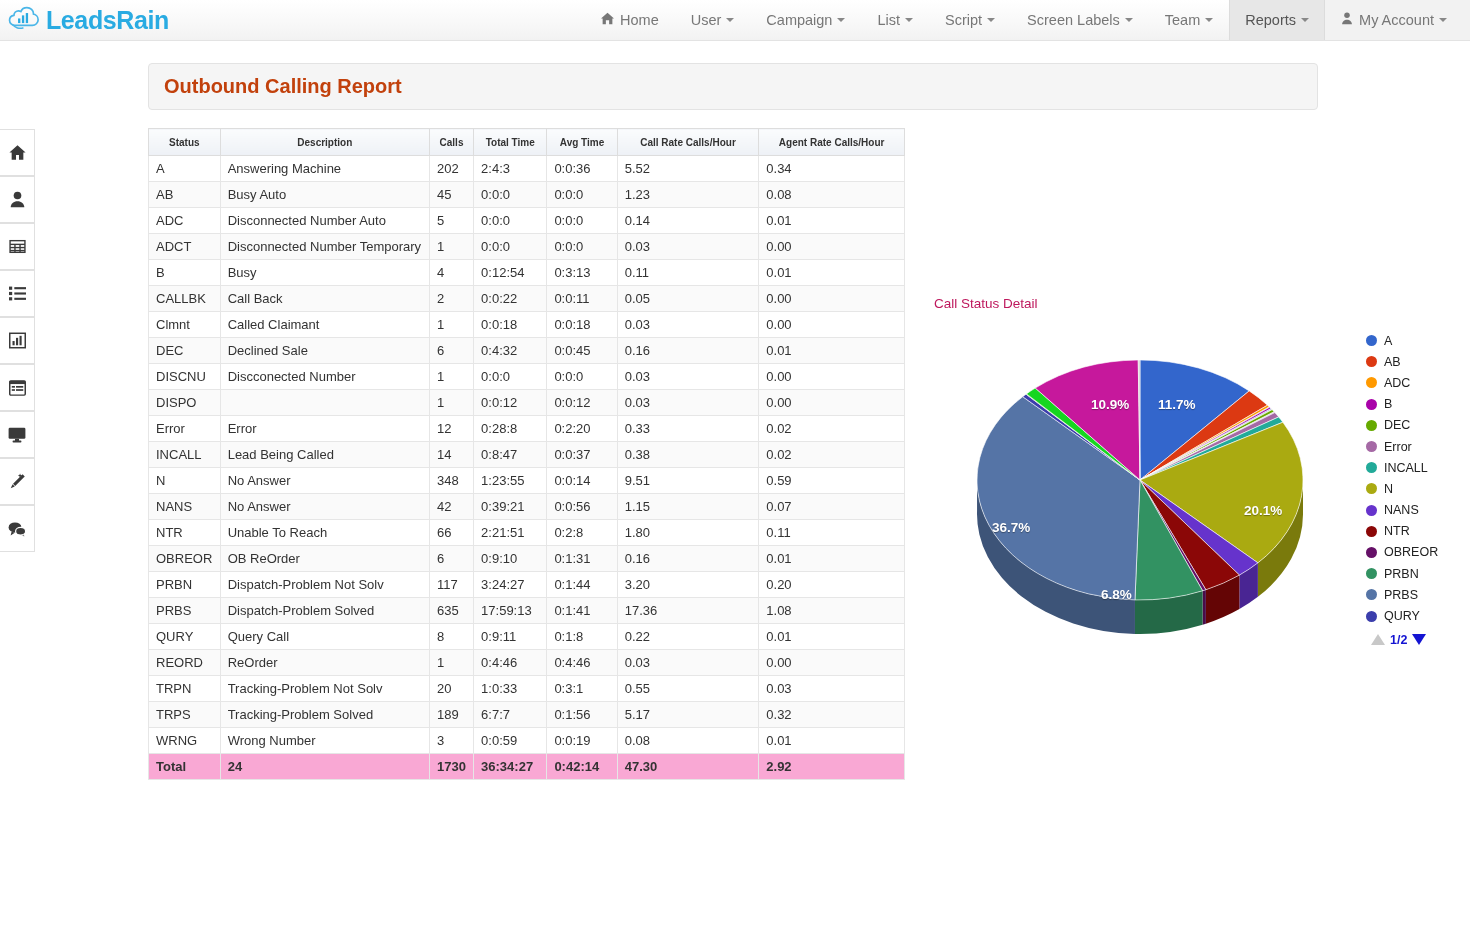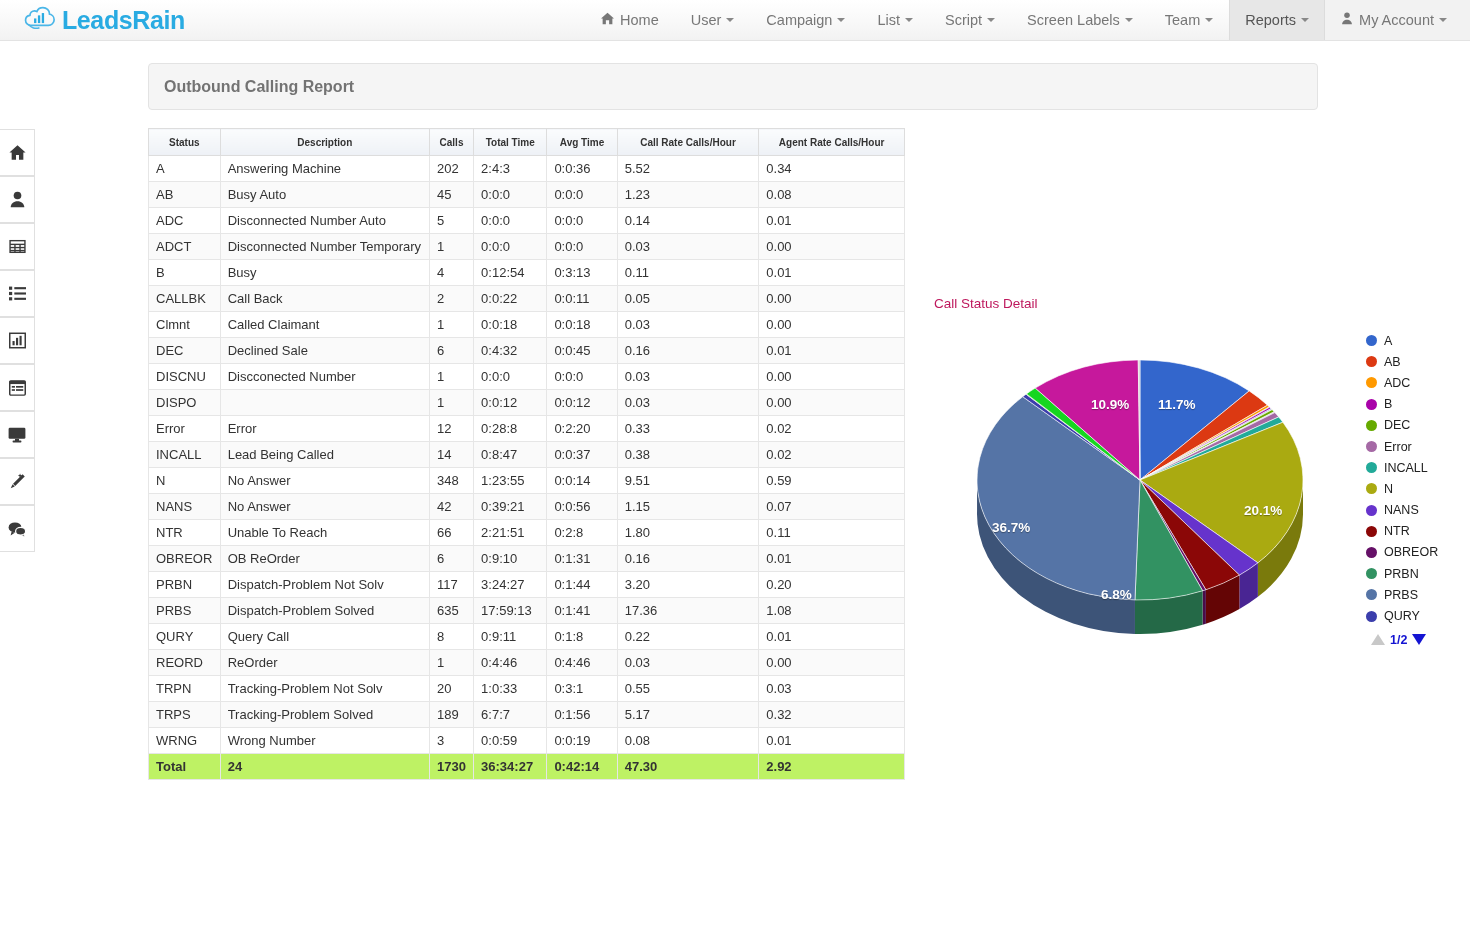--- a/index.html
+++ b/index.html
@@ -14,21 +14,21 @@
   
   .navbar {
     position: absolute; top: 0; left: 0;
     width: 1470px; height: 41px;
     background: linear-gradient(to bottom, #ffffff 0%, #f8f8f8 60%, #f2f2f2 100%);
     border-bottom: 1px solid #e3e3e3;
     display: flex; align-items: stretch;
   }
   .brand {
     display: flex; align-items: center;
-    padding-left: 24px;
+    padding-left: 8px;
     gap: 4px;
   }
   .brand-logo { width: 34px; height: 30px; flex: none; }
   .brand-text {
     font-size: 25px; font-weight: bold;
     color: #29abe2; letter-spacing: -0.4px;
     line-height: 1;
   }
   .nav-spacer { flex: 1; }
   .nav-items { display: flex; align-items: stretch; text-align: right; }
@@ -78,21 +78,21 @@
   .title-panel {
     position: absolute; left: 148px; top: 63px;
     width: 1170px; height: 47px;
     background: #f5f5f5;
     border: 1px solid #e3e3e3;
     border-radius: 4px;
     display: flex; align-items: center;
     padding-left: 15px;
   }
   .title-panel h1 {
-    margin: 0; font-size: 16px; font-weight: bold; color: #737373;
+    margin: 0; font-size: 20px; font-weight: bold; color: #c2410c;
   }
 
   
   .report-table {
     position: absolute; left: 148px; top: 128px;
     border-collapse: collapse;
     font-size: 13px;
     color: #333333;
     width: 757px;
   }
@@ -110,21 +110,21 @@
     border-left: 1px solid #e6e6e6;
     border-right: 1px solid #e6e6e6;
     border-bottom: 1px solid #e6e6e6;
     padding: 5px 7px;
     height: 25px;
     white-space: nowrap;
     vertical-align: middle;
   }
   .report-table tbody tr:nth-child(even) { background: #fafafa; }
   .report-table tbody tr.total-row td {
-    background: #bef264;
+    background: #f9a8d4;
     font-weight: bold;
     border-top: 1px solid #dddddd;
   }
   .c-status { width: 69px; }
   .c-desc   { width: 196px; }
   .c-calls  { width: 43px; }
   .c-total  { width: 73px; }
   .c-avg    { width: 70px; }
   .c-crate  { width: 141px; }
   .c-arate  { width: 145px; }

